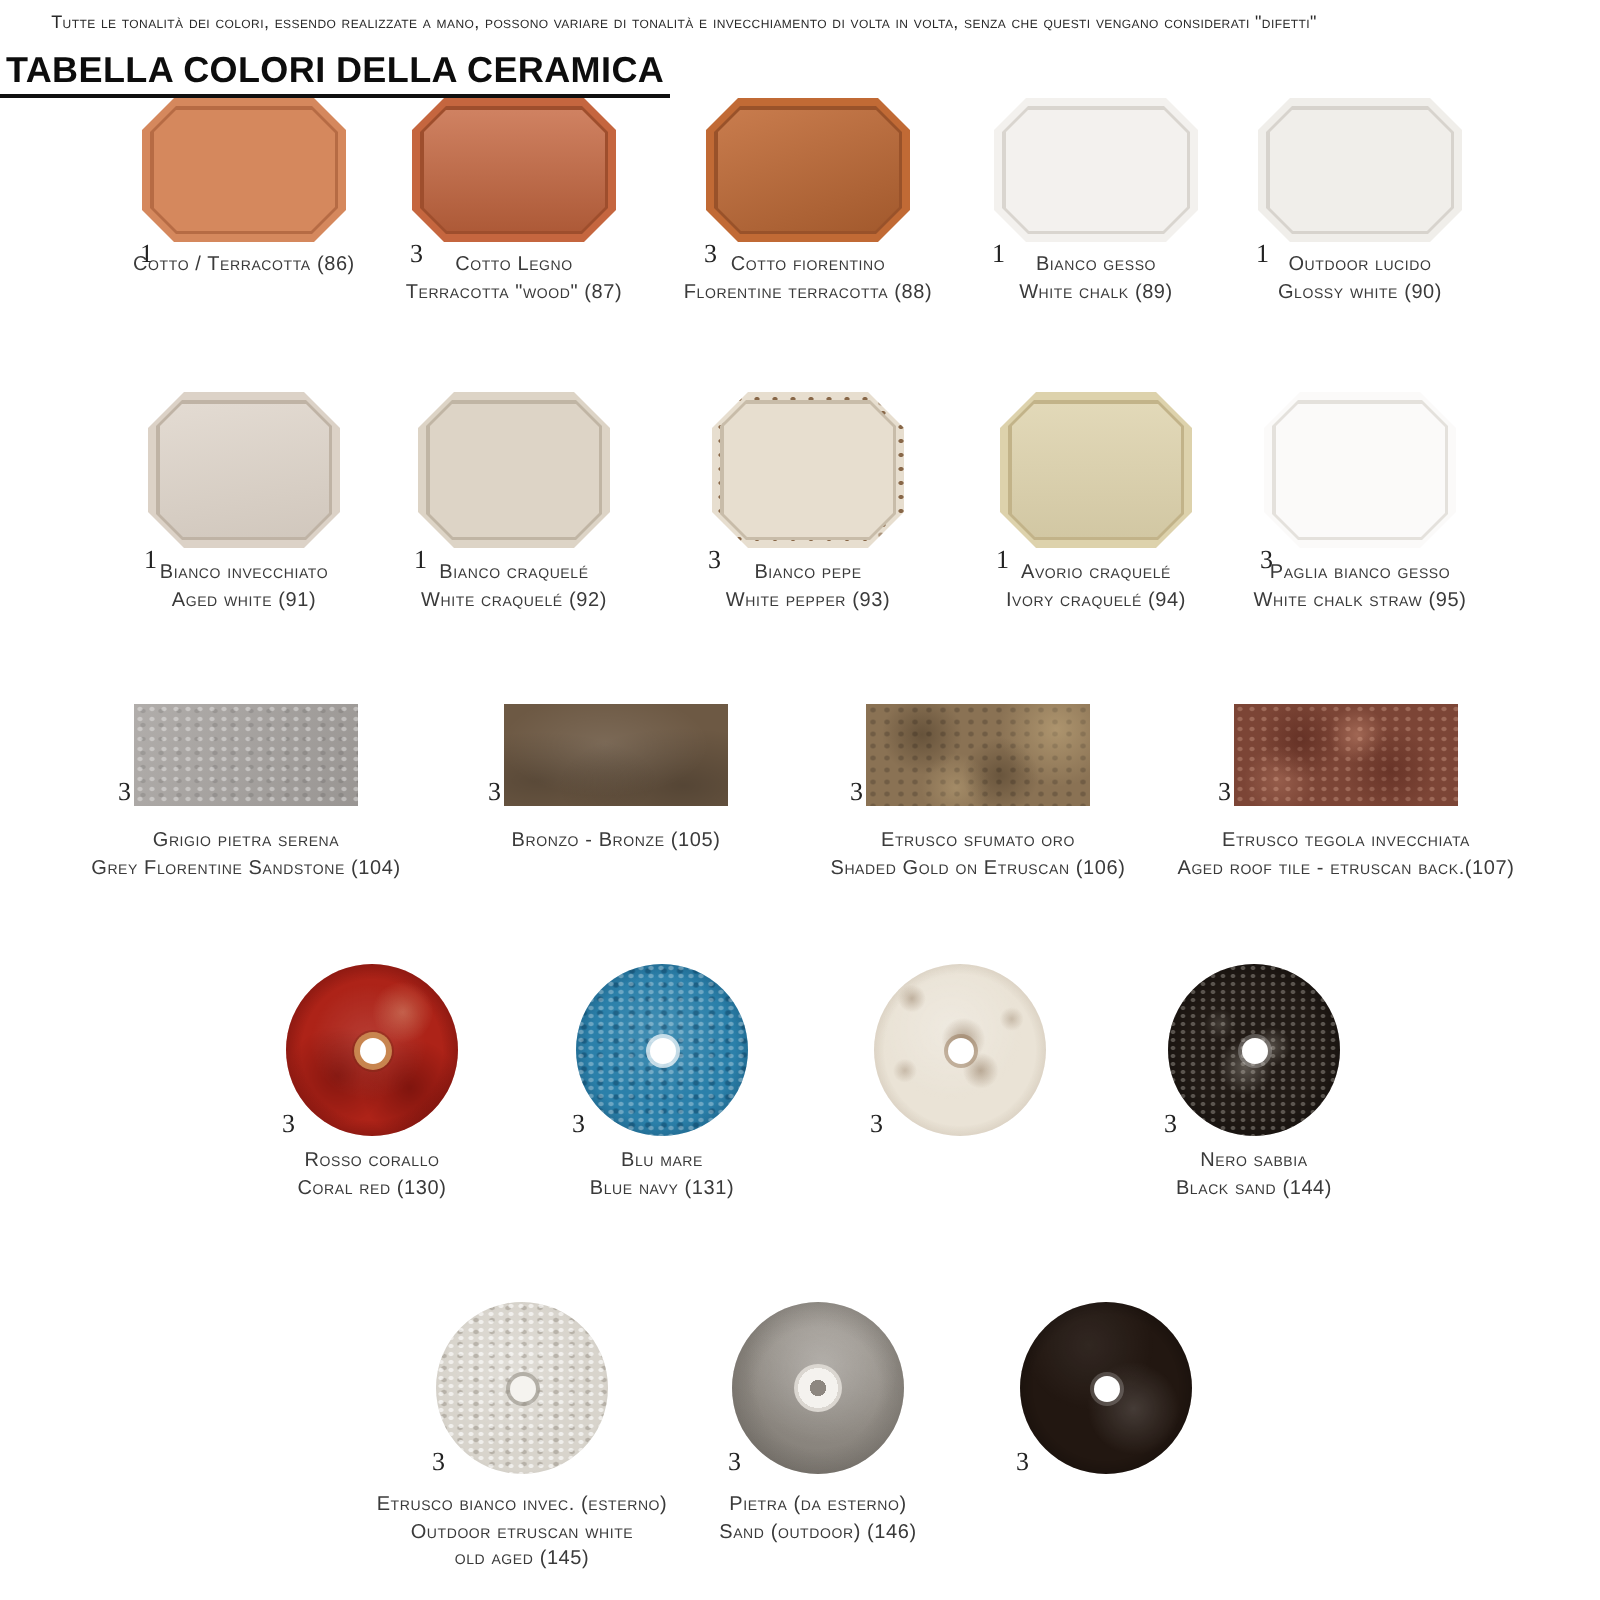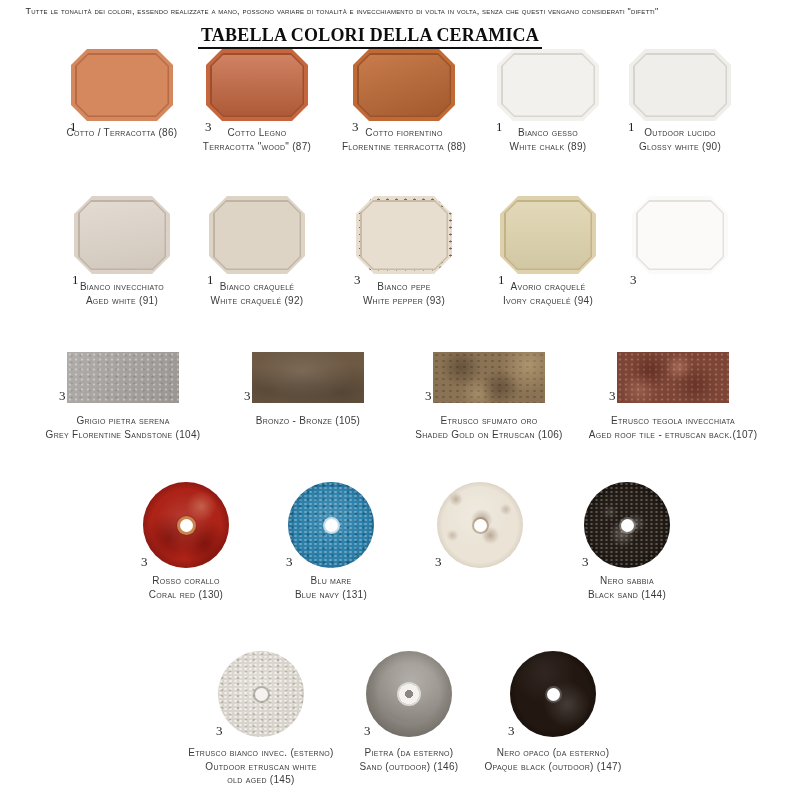--- a/index.html
+++ b/index.html
@@ -5,21 +5,21 @@
   html,body{margin:0;padding:0;}
   body{
     width:800px;height:800px;position:relative;background:#ffffff;
     font-family:"Liberation Sans",sans-serif;overflow:hidden;
   }
   .disclaimer{
     position:absolute;top:6px;left:0;width:684px;text-align:center;
     font-size:9px;letter-spacing:.2px;color:#2a2a2a;
     font-variant:small-caps;
   }
-  .title-wrap{position:absolute;top:25px;left:0;width:740px;text-align:center;font-family:Liberation Serif, serif;}
+  .title-wrap{position:absolute;top:25px;left:0;width:740px;}
   .title{
     display:inline-block;font-size:18px;font-weight:bold;color:#0d0d0d;
     letter-spacing:.2px;border-bottom:2.5px solid #101010;padding:0 3px 1px 3px;
   }
   .item{position:absolute;width:170px;}
   .item.r3{width:180px;}
   .swatch{position:relative;margin:0 auto;}
   .qty{
     position:absolute;font-family:"Liberation Serif",serif;
     font-size:13px;color:#222;
@@ -209,20 +209,24 @@
   <div class="swatch tile t2 sw94" style="--c: #ddd2ac; --l: #c2b389;"></div>
   <span class="qty">1</span>
   <div class="label">
     <div>Avorio craquelé</div>
     <div>Ivory craquelé (94)</div>
   </div>
 </div>
 <div class="item r2" style="left:595px;top:196px">
   <div class="swatch tile t2 sw95" style="--c: #fbfaf9; --l: #e4e1dc;"></div>
   <span class="qty">3</span>
+  <div class="label">
+    <div>Paglia bianco gesso</div>
+    <div>White chalk straw (95)</div>
+  </div>
 </div>
 
 <div class="item r3" style="left:33px;top:352px">
   <div class="swatch rect sw104" style="--c: #a6a29f;"></div>
   <span class="qty">3</span>
   <div class="label">
     <div>Grigio pietra serena</div>
     <div>Grey Florentine Sandstone (104)</div>
   </div>
 </div>
@@ -293,17 +297,13 @@
   <div class="swatch disc sw146" style="--c: #98928a;"></div>
   <span class="qty">3</span>
   <div class="label">
     <div>Pietra (da esterno)</div>
     <div>Sand (outdoor) (146)</div>
   </div>
 </div>
 <div class="item r5" style="left:468px;top:651px">
   <div class="swatch disc sw147" style="--c: #221711;"></div>
   <span class="qty">3</span>
-  <div class="label">
-    <div>Nero opaco (da esterno)</div>
-    <div>Opaque black (outdoor) (147)</div>
-  </div>
 </div>
 
 </body></html>

